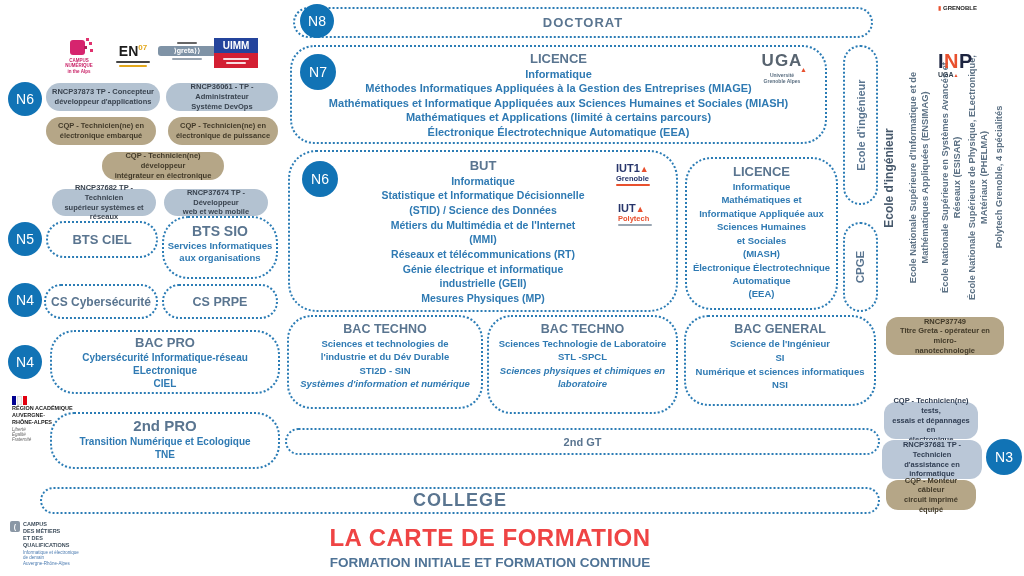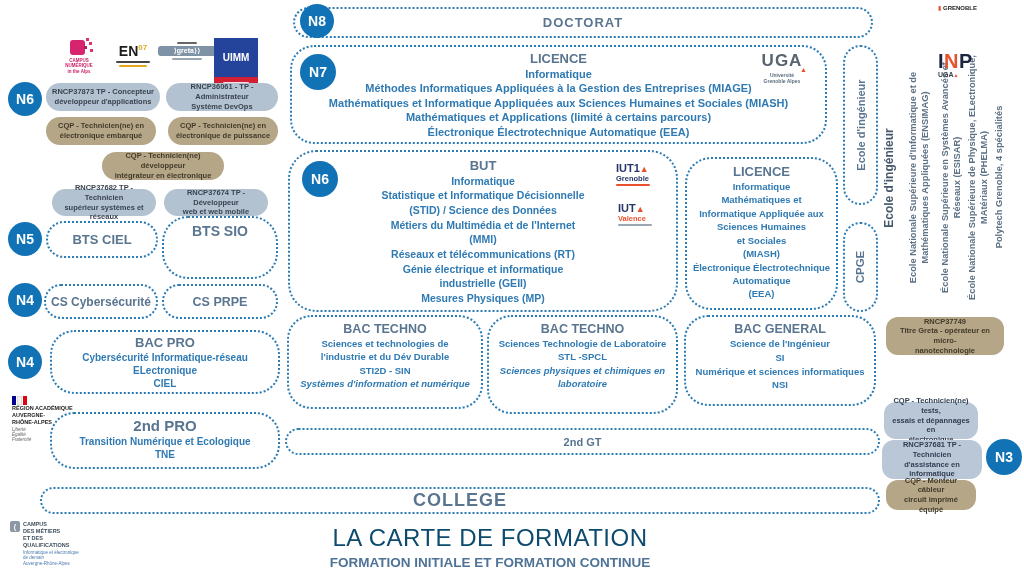--- a/index.html
+++ b/index.html
@@ -1,20 +1,20 @@
 <!DOCTYPE html>
 <html><head>
 <meta charset="utf-8">
 <style>
   html,body{margin:0;padding:0;background:#ffffff;}
   #canvas{position:relative;width:1024px;height:576px;background:#ffffff;overflow:hidden;
           font-family:"Liberation Sans","DejaVu Sans",sans-serif;}
   .abs{position:absolute;}
   .circle{position:absolute;border-radius:50%;background:#1173b5;color:#fff;display:flex;
-          align-items:center;justify-content:center;font-weight:bold;font-size:14px;z-index:5;text-align:center;}
+          align-items:center;justify-content:center;font-weight:normal;font-size:14px;z-index:5;text-align:center;}
   .dotbox{position:absolute;border:2px dotted #2b7cb5;border-radius:22px;box-sizing:border-box;
           background:#fff;text-align:center;}
   .bt{color:#5a7590;font-weight:bold;font-size:13px;line-height:1.2;}
   .bl{color:#2f7ab3;font-weight:600;font-size:10.5px;line-height:1.4;}
   .bi{color:#2f7ab3;font-weight:700;font-style:italic;font-size:9.5px;line-height:1.4;}
   .lbl{color:#5a7590;font-weight:bold;display:flex;align-items:center;justify-content:center;height:100%;}
   .pill{position:absolute;border-radius:14px;display:flex;align-items:center;justify-content:center;
         text-align:center;font-size:7.5px;font-weight:600;line-height:1.3;padding:2px 5px;box-sizing:border-box;}
   .gray{background:#b3c2d1;color:#39434f;}
   .tan{background:#b5a687;color:#423a29;}
@@ -47,21 +47,21 @@
     <span class="bar" style="width:28px;height:2px;background:#e3a81c;margin:0 auto;"></span>
   </div>
 
   <div class="abs" style="left:158px;top:42px;width:58px;text-align:center;">
     <span class="bar" style="width:20px;height:2px;background:#666;margin:0 auto 2px;"></span>
     <div style="background:#7f93a6;border-radius:3px;color:#fff;font-size:7px;font-weight:bold;padding:1px 0;">⟩<span>greta</span>⟩⟩</div>
     <span class="bar" style="width:30px;height:2px;background:#9aa6b2;margin:2px auto 0;"></span>
   </div>
 
   <div class="abs" style="left:214px;top:38px;width:44px;">
-    <div style="background:#24449c;color:#fff;font-weight:800;font-size:10px;text-align:center;padding:14px 0;">UIMM</div>
+    <div style="background:#24449c;color:#fff;font-weight:800;font-size:10px;text-align:center;padding:2px 0;">UIMM</div>
     <div style="background:#d31f33;height:15px;display:flex;flex-direction:column;align-items:center;justify-content:center;gap:2px;">
       <span class="bar" style="width:26px;height:2px;background:#fff;opacity:.85;"></span>
       <span class="bar" style="width:20px;height:2px;background:#fff;opacity:.85;"></span>
     </div>
   </div>
 
   <div class="circle" style="left:8px;top:82px;width:34px;height:34px;">N6</div>
   <div class="circle" style="left:8px;top:222px;width:34px;height:34px;">N5</div>
   <div class="circle" style="left:8px;top:283px;width:34px;height:34px;">N4</div>
   <div class="circle" style="left:8px;top:345px;width:34px;height:34px;">N4</div>
@@ -76,20 +76,21 @@
   <div class="pill tan" style="left:168px;top:117px;width:110px;height:28px;">CQP - Technicien(ne) en<br>électronique de puissance</div>
   <div class="pill tan" style="left:102px;top:152px;width:122px;height:28px;">CQP - Technicien(ne) développeur<br>intégrateur en électronique</div>
   <div class="pill gray" style="left:52px;top:189px;width:104px;height:27px;">RNCP37682 TP - Technicien<br>supérieur systèmes et réseaux</div>
   <div class="pill gray" style="left:164px;top:189px;width:104px;height:27px;">RNCP37674 TP - Développeur<br>web et web mobile</div>
 
   <div class="dotbox" style="left:46px;top:221px;width:112px;height:37px;border-radius:18px;">
     <div class="lbl" style="font-size:13px;">BTS CIEL</div>
   </div>
   <div class="dotbox" style="left:162px;top:216px;width:116px;height:63px;border-radius:26px;padding-top:5px;">
     <div class="bt" style="font-size:14px;">BTS SIO</div>
+    <div class="bl" style="font-size:9.5px;line-height:1.3;">Services Informatiques<br>aux organisations</div>
   </div>
   <div class="dotbox" style="left:44px;top:284px;width:114px;height:35px;border-radius:17px;">
     <div class="lbl" style="font-size:12px;">CS Cybersécurité</div>
   </div>
   <div class="dotbox" style="left:162px;top:284px;width:116px;height:35px;border-radius:17px;">
     <div class="lbl" style="font-size:12.5px;">CS PRPE</div>
   </div>
   <div class="dotbox" style="left:50px;top:330px;width:230px;height:64px;border-radius:24px;padding-top:3px;">
     <div class="bt">BAC PRO</div>
     <div class="bl" style="font-size:10px;line-height:1.3;">Cybersécurité Informatique-réseau<br>ELectronique<br>CIEL</div>
@@ -130,21 +131,21 @@
     <div class="bt">BUT</div>
     <div class="bl" style="font-size:10.5px;line-height:1.4;">Informatique<br>Statistique et Informatique Décisionnelle<br>(STID) / Science des Données<br>Métiers du Multimédia et de l'Internet<br>(MMI)<br>Réseaux et télécommunications (RT)<br>Génie électrique et informatique<br>industrielle (GEII)<br>Mesures Physiques (MP)</div>
   </div>
   <div class="abs" style="left:616px;top:163px;width:52px;">
     <div style="font-size:11px;font-weight:800;color:#27356b;line-height:1;"><span>IUT1</span><span style="color:#e8502e;font-size:9px;">▲</span></div>
     <div style="font-size:7.5px;font-weight:bold;color:#27356b;">Grenoble</div>
     <span class="bar" style="width:34px;height:2px;background:#e8502e;margin-top:1px;"></span>
   </div>
   <div class="abs" style="left:618px;top:203px;width:52px;">
     <div style="font-size:11px;font-weight:800;color:#27356b;line-height:1;"><span>IUT</span><span style="color:#e8502e;font-size:9px;">▲</span></div>
-    <div style="font-size:7.5px;font-weight:bold;color:#e8502e;">Valence</div>
+    <div style="font-size:7.5px;font-weight:bold;color:#e8502e;">Polytech</div>
     <span class="bar" style="width:34px;height:2px;background:#9aa6b2;margin-top:1px;"></span>
   </div>
 
   <div class="dotbox" style="left:685px;top:157px;width:153px;height:153px;border-radius:26px;padding-top:5px;">
     <div class="bt">LICENCE</div>
     <div class="bl" style="font-size:9.5px;line-height:1.42;">Informatique<br>Mathématiques et<br>Informatique Appliquée aux<br>Sciences Humaines<br>et Sociales<br>(MIASH)<br>Électronique Électrotechnique<br>Automatique<br>(EEA)</div>
   </div>
 
   <div class="dotbox" style="left:287px;top:315px;width:196px;height:94px;border-radius:24px;padding:5px 4px 0;">
     <div class="bt" style="font-size:12.5px;">BAC TECHNO</div>
@@ -199,17 +200,17 @@
 
   <div class="abs" style="left:10px;top:521px;width:110px;display:flex;gap:3px;">
     <div style="width:10px;height:11px;background:#8a97a5;border-radius:2px;color:#fff;font-size:7px;font-weight:bold;text-align:center;line-height:11px;flex:0 0 auto;">(</div>
     <div>
       <div style="font-size:5.5px;font-weight:800;color:#3f4e5c;line-height:1.25;">CAMPUS<br>DES MÉTIERS<br>ET DES<br>QUALIFICATIONS</div>
       <div style="font-size:4.5px;color:#4a7ab0;line-height:1.3;margin-top:1px;">Informatique et électronique<br>de demain<br>Auvergne-Rhône-Alpes</div>
     </div>
   </div>
 
   <div class="abs" style="left:285px;top:524px;width:410px;text-align:center;">
-    <div style="font-size:24px;font-weight:normal;color:#0c4a6e;letter-spacing:0.5px;">LA CARTE DE FORMATION</div>
+    <div style="font-size:24px;font-weight:bold;color:#ef4444;letter-spacing:0.5px;">LA CARTE DE FORMATION</div>
     <div style="font-size:13.5px;font-weight:bold;color:#4f7396;margin-top:3px;">FORMATION INITIALE ET FORMATION CONTINUE</div>
   </div>
 
 </div>
 
 </body></html>

